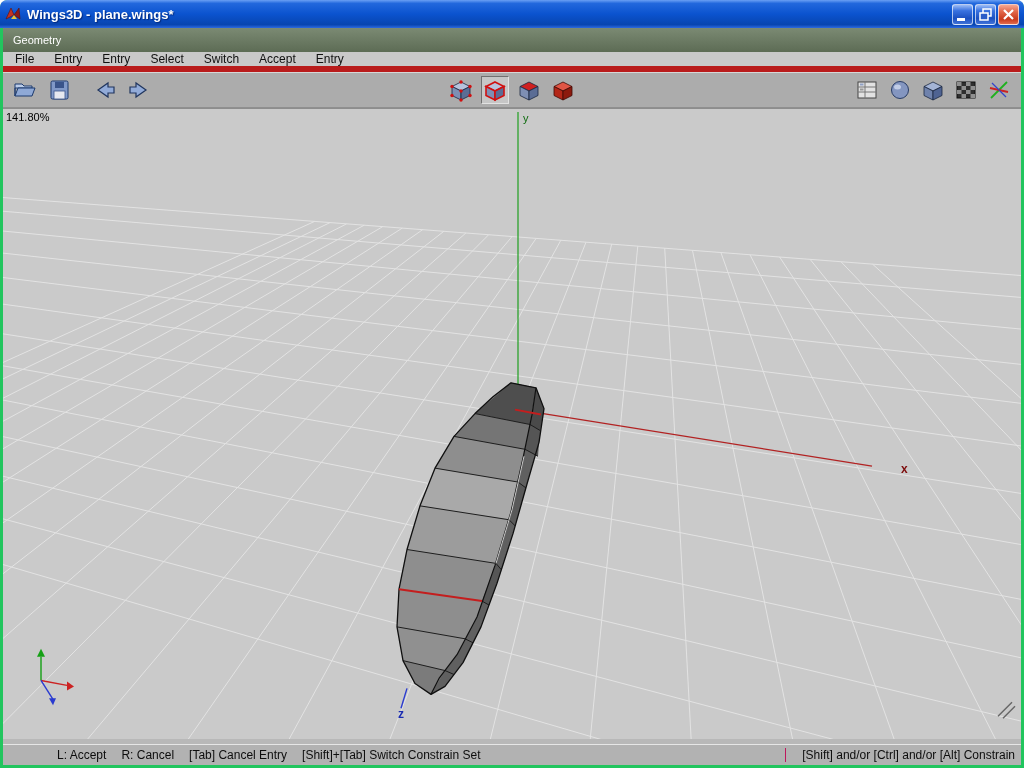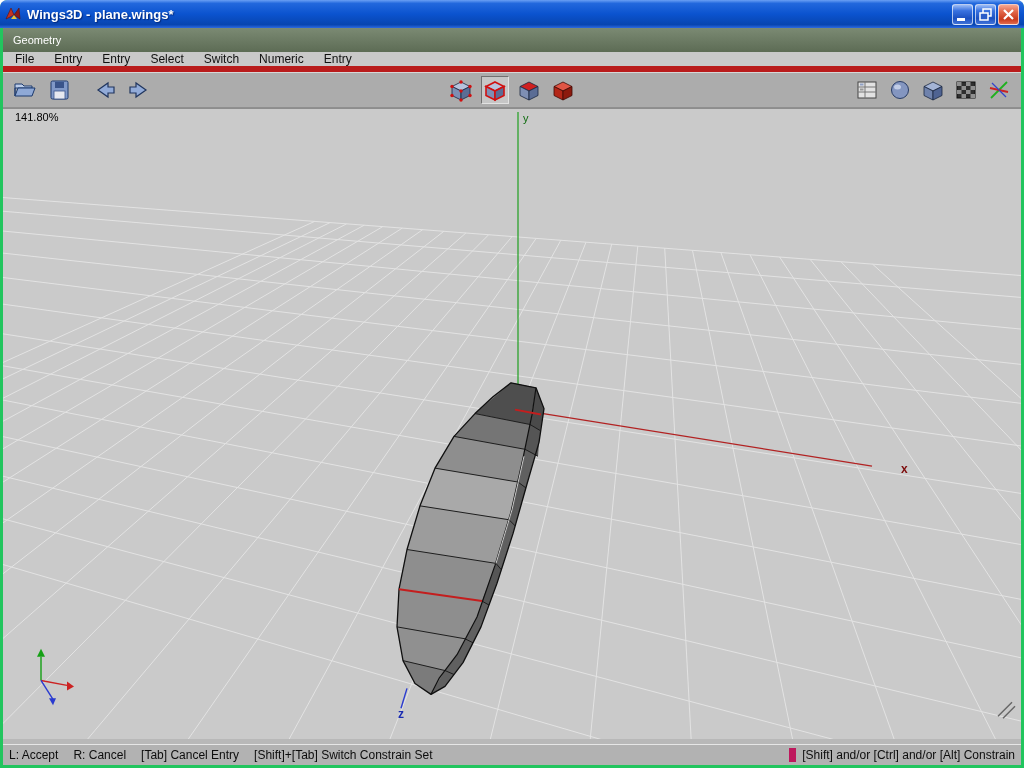--- a/index.html
+++ b/index.html
@@ -30,28 +30,28 @@
   .tb-group { display:flex; align-items:center; gap:6px; }
   .tb-left { margin-left:8px; }
   .tb-center { position:absolute; left:50%; transform:translateX(-50%); }
   .tb-right { margin-left:auto; margin-right:8px; gap:5px; }
   .tb-btn { width:28px; height:28px; display:flex; align-items:center; justify-content:center; border:1px solid transparent; }
   .tb-btn.pressed { background:#c6c6c6; border-color:#707070 #e2e2e2 #e2e2e2 #707070; }
 
   .viewport { flex:1; position:relative; background:#cacaca; overflow:hidden; border-top:1px solid #8d8d8d; min-height:0; }
   .viewport svg.canvas { position:absolute; left:0; top:0; width:100%; height:100%; }
   #grid-g line { stroke:#e3e3e3; stroke-width:1; }
-  .zoom-label { position:absolute; top:2px; left:12px; font-size:11px; color:#000; }
+  .zoom-label { position:absolute; top:2px; left:3px; font-size:11px; color:#000; }
 
   .bottom-gap { height:5px; flex:0 0 auto; }
 
   .statusbar { height:21px; flex:0 0 auto; background:#b2b2b2; display:flex; align-items:center;
     font-size:12px; color:#0d0d0d; border-top:1px solid #e6e6e6; padding:0 6px; white-space:nowrap; }
-  .status-left { display:flex; gap:15px; }
-  .status-right { margin-left:auto; border-left:7px solid #be185d; padding-left:6px; }
+  .status-left { display:flex; gap:15px;margin-left:48px; }
+  .status-right { margin-left:auto; border-left:1px solid #be185d; padding-left:16px; }
 </style>
 </head>
 <body>
 
 <div class="window">
 
   <div class="titlebar">
     <svg width="16" height="16" viewBox="0 0 16 16">
       <polygon points="1,13 6,2 9,9" fill="#c23325" stroke="#5e0f08" stroke-width="0.6"></polygon>
       <polygon points="9,9 14,2 15,13" fill="#8b1a1a" stroke="#5e0f08" stroke-width="0.6"></polygon>
@@ -81,21 +81,21 @@
     <div class="geom-bar">
       <span>Geometry</span>
     </div>
 
     <div class="menubar">
       <span class="menu-item">File</span>
       <span class="menu-item">Entry</span>
       <span class="menu-item">Entry</span>
       <span class="menu-item">Select</span>
       <span class="menu-item">Switch</span>
-      <span class="menu-item">Numeric</span>
+      <span class="menu-item">Accept</span>
       <span class="menu-item">Entry</span>
     </div>
 
     <div class="toolbar">
       <div class="tb-group tb-left">
         <div class="tb-btn">
           <svg width="24" height="24" viewBox="0 0 24 24">
             <path d="M2 18 L2 6 L9 6 L11 8 L19 8 L19 10 L2 10 Z" fill="#bccde9" stroke="#1c3a6e"></path>
             <path d="M2 18 L5 10 L22 10 L19 18 Z" fill="#8fa9d6" stroke="#1c3a6e"></path>
           </svg>

